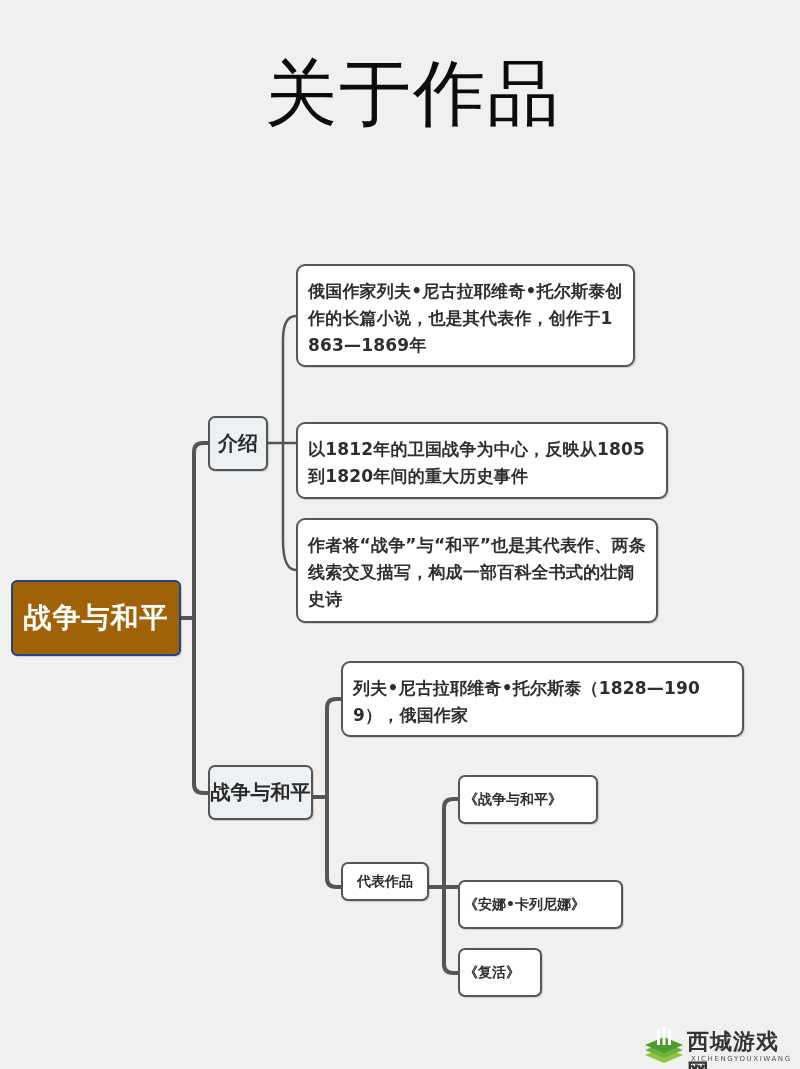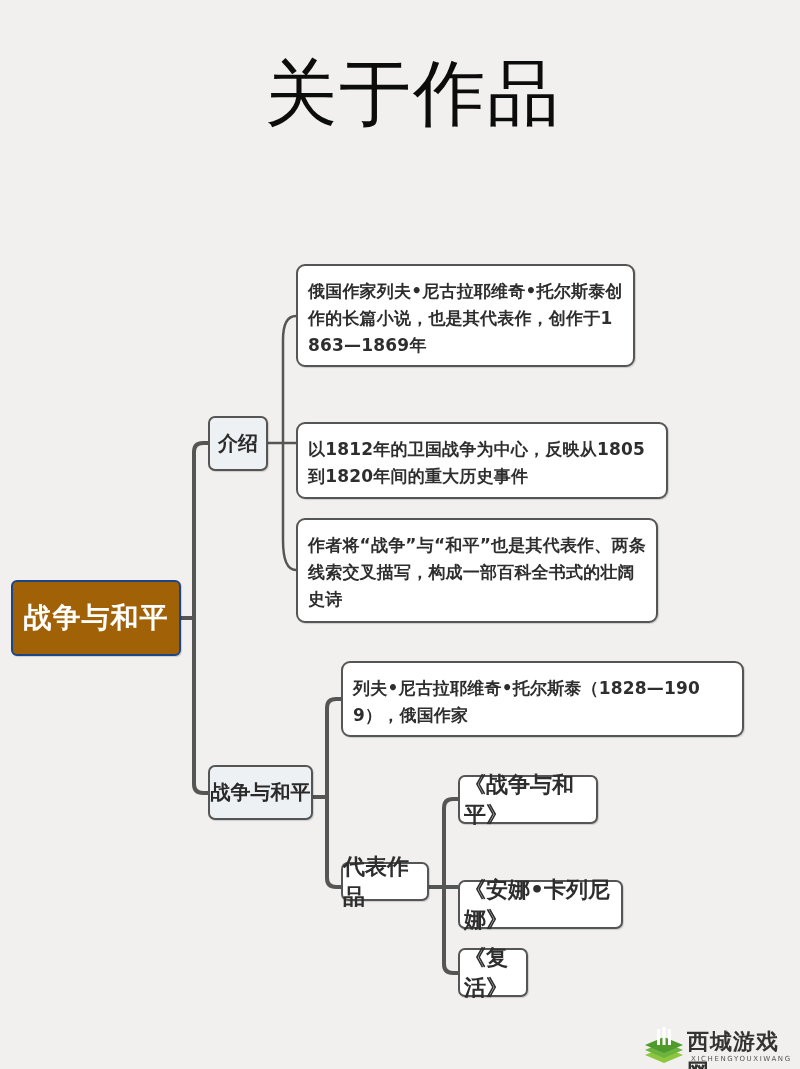--- a/index.html
+++ b/index.html
@@ -26,21 +26,21 @@
     }
     .branch {
       background: #eef1f3; font-size: 20px; font-weight: bold; color: #2a2a2a;
       display: flex; align-items: center; justify-content: center; text-align: center;
     }
     .leaf {
       font-size: 17px; font-weight: bold; color: #2e2e2e; line-height: 27px;
       padding: 12px 10px; letter-spacing: 0.2px; word-break: break-all; border-radius: 9px;
     }
     .work {
-      font-size: 22px; font-weight: bold; color: #2e2e2e;
+      font-size: 14px; font-weight: bold; color: #2e2e2e;
       display: flex; align-items: center; padding-left: 4px;
     }
     .logo { position: absolute; left: 643px; top: 1025px; width: 156px; height: 42px; }
     .logo-text { position: absolute; left: 44px; top: 2px; font-size: 22px; font-weight: bold; color: #333; font-family: "DejaVu Serif", serif; letter-spacing: 1px; }
     .logo-sub { position: absolute; left: 48px; top: 30px; font-size: 7px; color: #555; letter-spacing: 1.6px; }
   </style>
 </head>
 <body>
 
 <div class="title">关于作品</div>
@@ -75,21 +75,21 @@
 <div class="node leaf" style="left:296px; top:518px; width:362px; height:105px;">作者将“战争”与“和平”也是其代表作、两条线索交叉描写，构成一部百科全书式的壮阔史诗</div>
 
 <div class="node branch" style="left:208px; top:765px; width:105px; height:55px;">战争与和平</div>
 
 <div class="node leaf" style="left:341px; top:661px; width:403px; height:76px;">列夫•尼古拉耶维奇•托尔斯泰（1828—1909），俄国作家</div>
 
 <div class="node work" style="left:341px; top:862px; width:88px; height:39px; justify-content:center; padding-left:0;">代表作品</div>
 
 <div class="node work" style="left:458px; top:775px; width:140px; height:49px;">《战争与和平》</div>
 <div class="node work" style="left:458px; top:880px; width:165px; height:49px;">《安娜•卡列尼娜》</div>
-<div class="node work" style="left:458px; top:948px; width:70px; height:49px;">《复活》</div>
+<div class="node work" style="left:458px; top:948px; width:84px; height:49px;">《复活》</div>
 
 <div class="logo">
   <svg width="42" height="40" viewBox="0 0 42 40" style="position:absolute;left:0;top:0;">
     <polygon points="21,22 40,30 21,38 2,30" fill="#8cc63f"></polygon>
     <polygon points="21,17 40,25 21,33 2,25" fill="#6db33f"></polygon>
     <polygon points="21,12 40,20 21,28 2,20" fill="#4e9a2a"></polygon>
     <rect x="14" y="4" width="3" height="16" fill="#fff"></rect>
     <rect x="19.5" y="2" width="3" height="18" fill="#fff"></rect>
     <rect x="25" y="4" width="3" height="16" fill="#fff"></rect>
   </svg>

